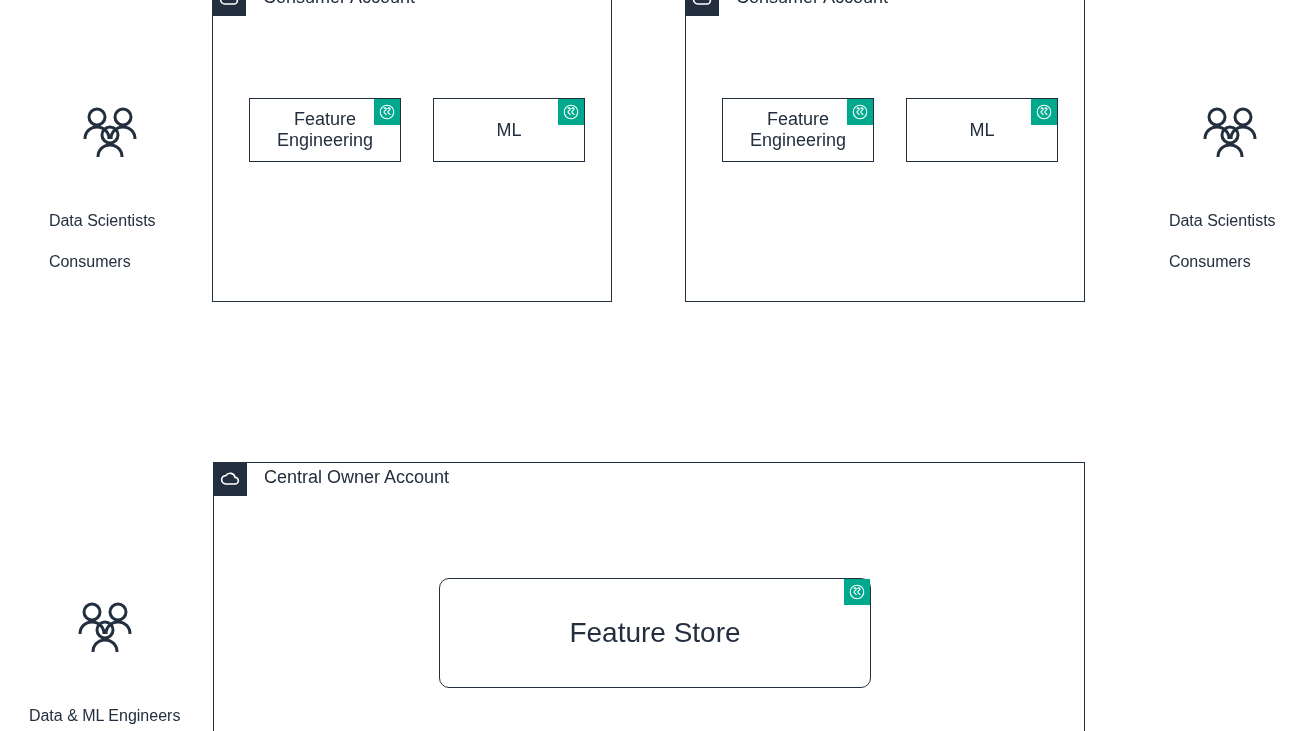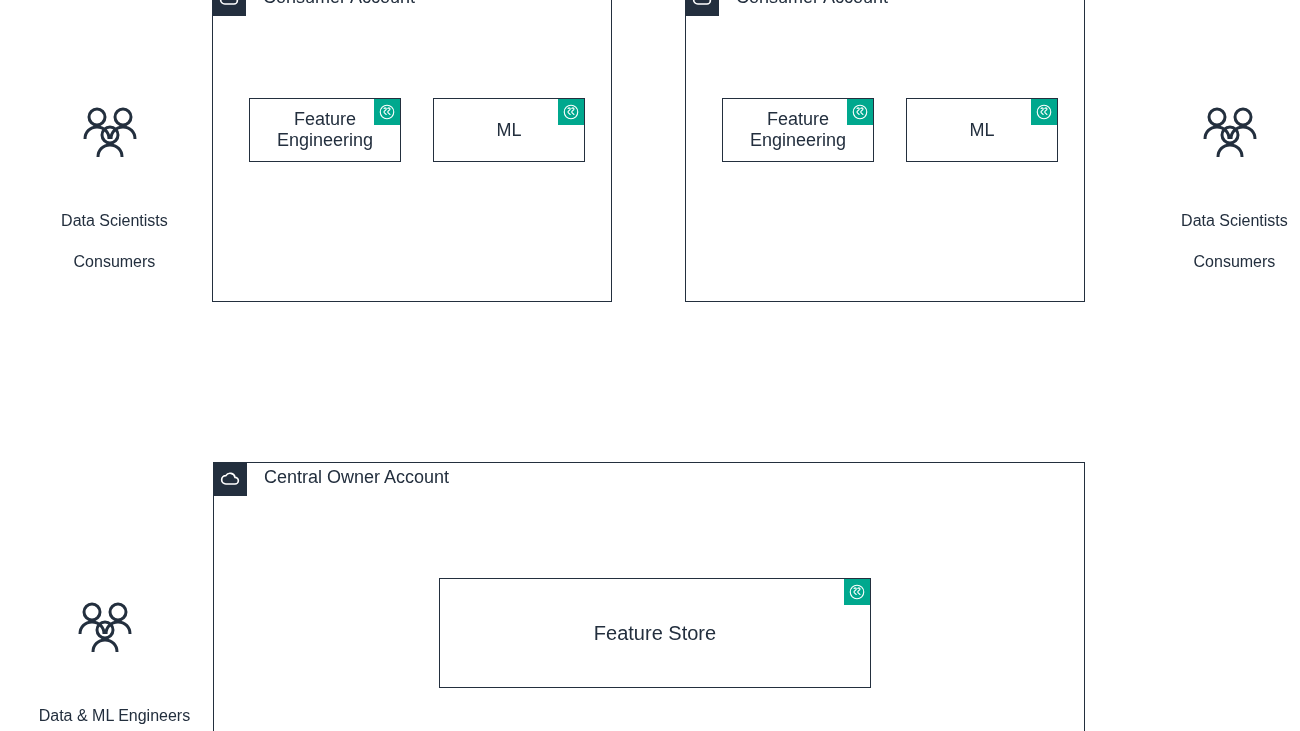--- a/index.html
+++ b/index.html
@@ -16,21 +16,21 @@
 
   
   .user-group {
     width: 70px; height: 55px;
     position: absolute;
   }
   .user-group svg { width: 100%; height: 100%; }
 
   .user-label {
     position: absolute;
-    text-align: center;
+    text-align: left;
     font-size: 16px;
     line-height: 1.3;
     color: #232f3e;
     white-space: pre;
   }
 
   
   .account-box {
     position: absolute;
     border: 1px solid #232f3e;
@@ -187,21 +187,21 @@
 </div>
 
 <div class="account-box" style="left:213px; top:462px; width:870px; height:400px;">
   <div class="corner-badge" style="left:-1px; top:-1px;">
     <svg viewBox="0 0 24 24" width="20" height="20" fill="none" stroke="#fff" stroke-width="2">
       <path d="M7 18a5 5 0 010-10 6 6 0 0111 2 4 4 0 010 8H7z"></path>
     </svg>
   </div>
   <div class="account-title" style="left:50px; top:4px;">Central Owner Account</div>
 
-  <div class="svc-box" style="left:225px; top:115px; width:430px; height:108px; font-size:20px;">
+  <div class="svc-box" style="left:225px; top:115px; width:430px; height:108px; font-size:28px;border-radius:10px;">
     <span>Feature Store</span>
     <div class="sm-icon">
       <svg viewBox="0 0 24 24" fill="none" stroke="#fff" stroke-width="1.5">
         <circle cx="12" cy="12" r="9"></circle>
           <path d="M8 8c0-2 3-2 3 0s-3 2-3 4 3 2 3 4"></path>
           <path d="M13 8c0-2 3-2 3 0s-3 2-3 4 3 2 3 4"></path>
       </svg>
     </div>
   </div>
 </div>

